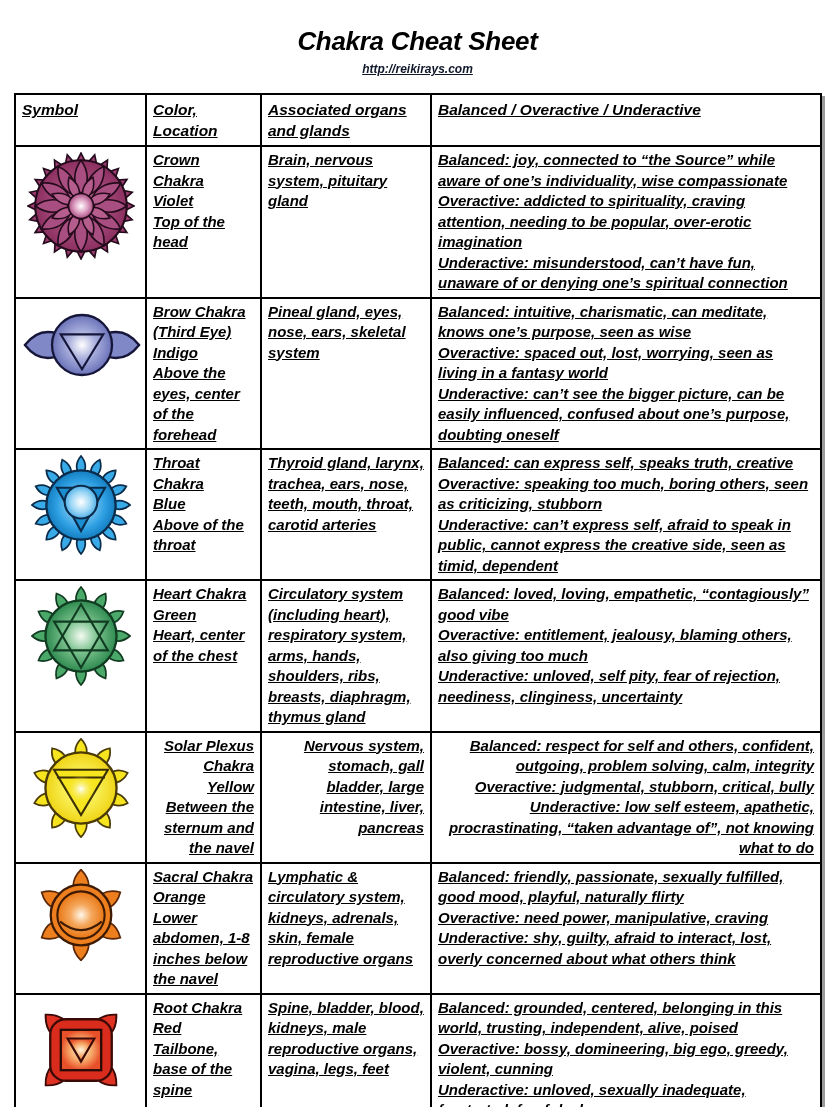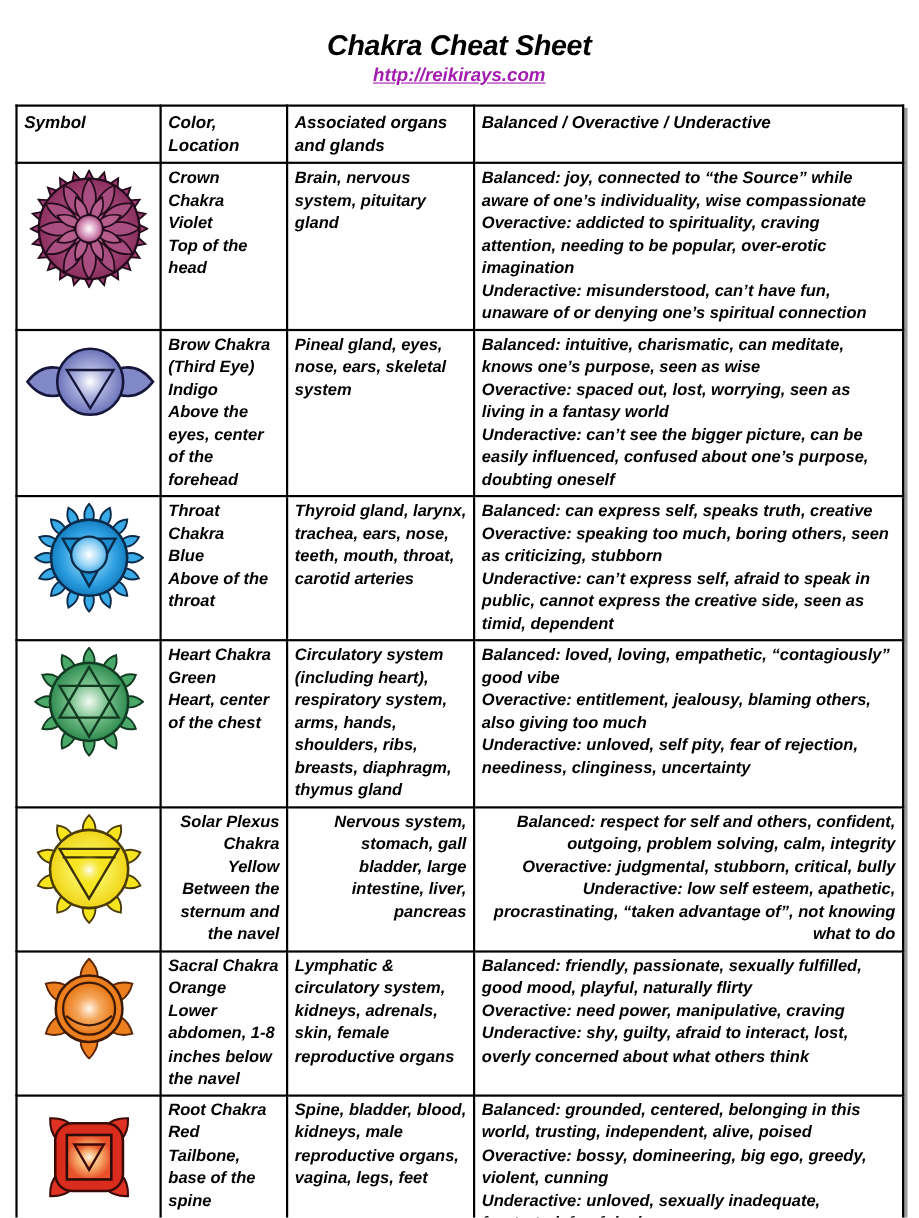--- a/index.html
+++ b/index.html
@@ -3,27 +3,27 @@
 <meta charset="utf-8">
 <style>
   html,body{margin:0;padding:0;background:#fff;}
   .page{
     position:relative;width:835px;height:1107px;background:#fff;overflow:hidden;
     font-family:"Liberation Sans","DejaVu Sans",sans-serif;
     font-weight:700;font-style:italic;color:#000;
   }
   .title{margin:26px 0 2px 0;text-align:center;font-size:26px;letter-spacing:-0.3px;}
   .link-line{text-align:center;margin:0 0 16px 0;}
-  .site-link{color:#a21caf;font-size:17px;text-decoration:underline;cursor:pointer;}
+  .site-link{color:#0f172a;font-size:12px;text-decoration:underline;cursor:pointer;}
   table.chakra{
     border-collapse:collapse;margin-left:14px;width:806px;
     border:2px solid #000;box-shadow:3px 3px 0 #9a9a9a;table-layout:fixed;
   }
   col.c-sym{width:131px;} col.c-loc{width:115px;} col.c-org{width:170px;} col.c-desc{width:390px;}
-  th,td{border:2px solid #000;vertical-align:top;padding:3px 6px;font-size:15px;line-height:20.5px;overflow:hidden;}
+  th,td{border:2px solid #000;vertical-align:top;padding:3px 6px;font-size:15px;line-height:20.5px;overflow:hidden;text-decoration:underline;}
   th{text-align:left;white-space:pre-line;font-size:15.5px;height:42px;padding-top:5px;}
   tr.hrow{height:48px;}
   td.sym{text-align:center;padding-top:5px;}
   td.sym svg{display:inline-block;}
   .seg{margin:0;}
   .r1{height:145px;} .r2{height:145px;} .r3{height:123px;} .r4{height:148px;} .r5{height:126px;text-align:right;} .r6{height:123px;padding-left:48px;} .r7{height:130px;}
 </style>
 </head>
 <body>
 

